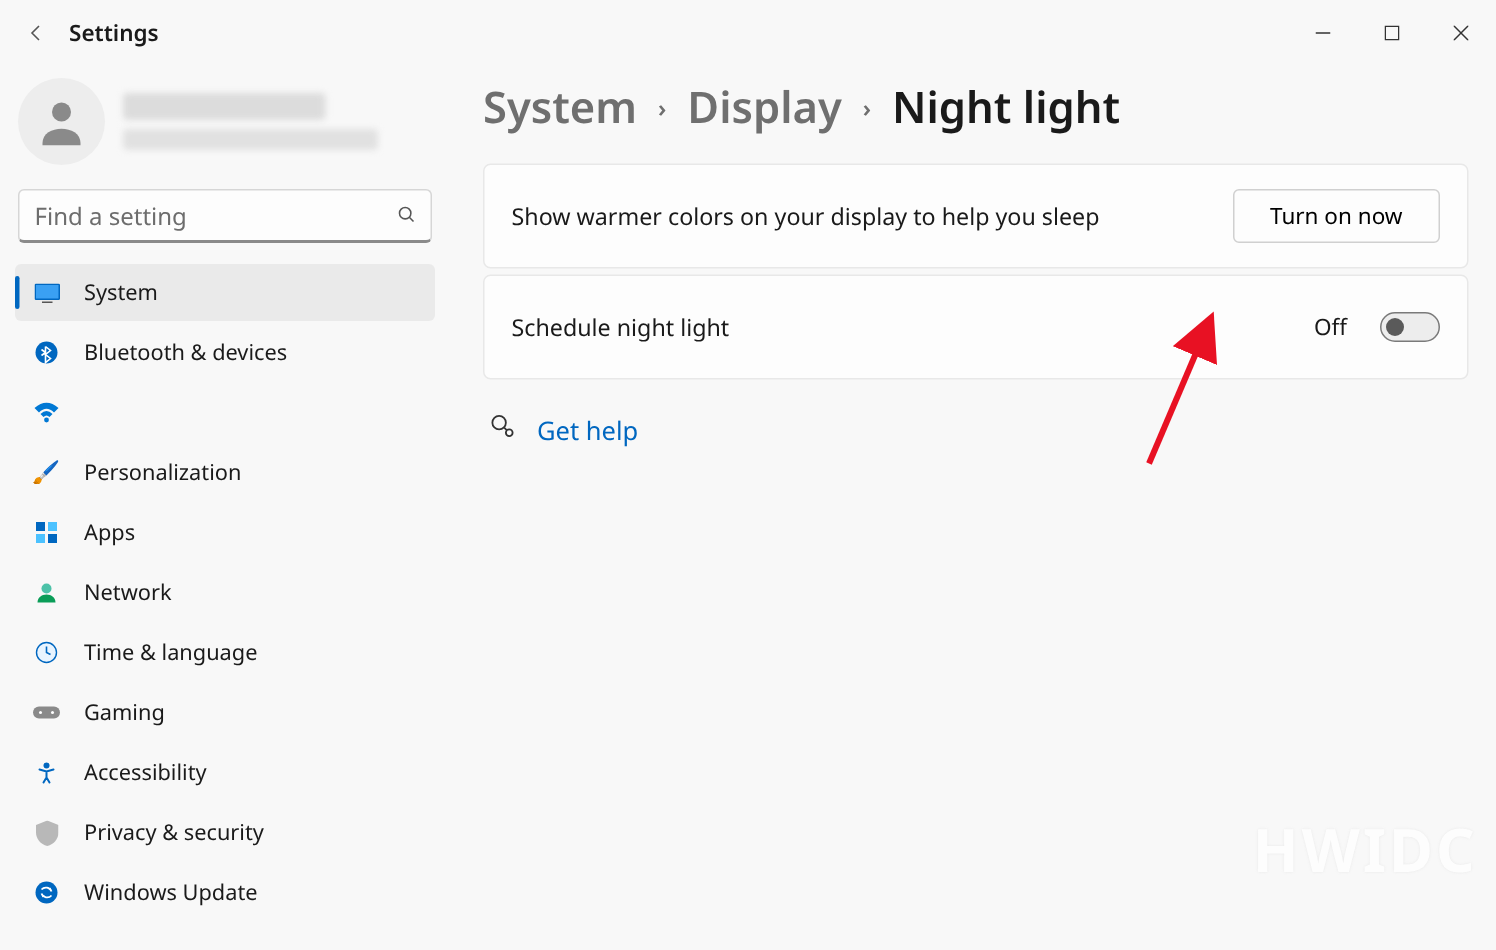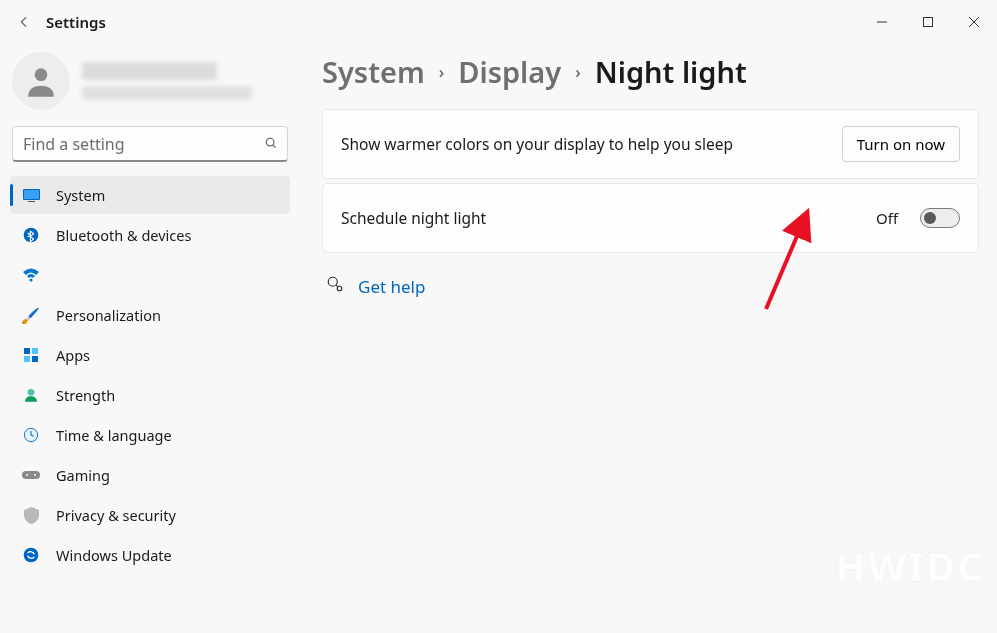--- a/index.html
+++ b/index.html
@@ -37,21 +37,21 @@
 
 .main { flex: 1; padding: 8px 18px 0 22px; position: relative; }
 .breadcrumb { display: flex; align-items: center; gap: 10px; font-size: 29px; font-weight: 600; margin-bottom: 18px; }
 .breadcrumb .dim { color: #6f6f6f; font-weight: 600; }
 .breadcrumb .sep { color: #6f6f6f; font-size: 16px; margin: 0 4px; }
 .breadcrumb .current { color: #1a1a1a; }
 
 .card { background: #fdfdfd; border: 1px solid #e8e8e8; border-radius: 5px; padding: 0 18px; margin-bottom: 4px; }
 .card-row-main { height: 68px; display: flex; align-items: center; gap: 14px; justify-content: flex-end; }
 .card-desc { font-size: 15.5px; flex: 1; }
-.turn-on { height: 36px; padding: 0 14px; font-size: 15px; background: #fdfdfd; border: 1px solid #d0d0d0; border-radius: 4px; cursor: pointer; }
+.turn-on { height: 36px; padding: 0 24px; font-size: 15px; background: #fdfdfd; border: 1px solid #d0d0d0; border-radius: 4px; cursor: pointer; }
 
 .card-strength { height: 74px; display: flex; align-items: center; gap: 14px; }
 .strength-label { font-size: 15.5px; width: 340px; }
 .slider-wrap { flex: 1; position: relative; height: 20px; display: flex; align-items: center; }
 .slider-track { position: absolute; left: 0; right: 0; height: 4px; background: #8a8a8a; border-radius: 2px; }
 .slider-fill { position: absolute; left: 0; height: 4px; background: #0067c0; border-radius: 2px; width: 48%; }
 .slider-thumb-outer { position: absolute; left: 48%; transform: translateX(-50%); width: 20px; height: 20px; border-radius: 50%; background: #fff; border: 1px solid #ccc; box-shadow: 0 0 2px rgba(0,0,0,.15); display: flex; align-items: center; justify-content: center; }
 .slider-thumb-inner { width: 11px; height: 11px; border-radius: 50%; background: #0067c0; }
 
 .card-schedule { height: 68px; display: flex; align-items: center; gap: 14px; }
@@ -167,40 +167,49 @@
           </span>
           <span>Apps</span>
         </div>
         <div class="nav-item">
           <span class="nav-icon">
             <svg width="16" height="16" viewBox="0 0 24 24">
               <circle cx="12" cy="8" r="5" fill="#4cc2a8"></circle>
               <path d="M3 22c0-5 4-8 9-8s9 3 9 8z" fill="#0a9d58"></path>
             </svg>
           </span>
-          <span>Strength</span>
+          <span>Network</span>
         </div>
         <div class="nav-item">
           <span class="nav-icon">
             <svg width="16" height="16" viewBox="0 0 24 24">
               <circle cx="12" cy="12" r="10" fill="#e8f4ff" stroke="#0067c0" stroke-width="1.4"></circle>
               <path d="M12 6v6l4 2" stroke="#0067c0" stroke-width="1.6" fill="none"></path>
             </svg>
           </span>
           <span>Time &amp; language</span>
         </div>
         <div class="nav-item">
           <span class="nav-icon">
             <svg width="18" height="12" viewBox="0 0 18 12">
               <rect x="0" y="2" width="18" height="8" rx="4" fill="#8a8a8a"></rect>
               <circle cx="5" cy="6" r="1" fill="#fff"></circle>
               <circle cx="13" cy="6" r="1" fill="#fff"></circle>
             </svg>
           </span>
           <span>Gaming</span>
+        </div>
+        <div class="nav-item">
+          <span class="nav-icon">
+            <svg width="16" height="16" viewBox="0 0 24 24">
+              <circle cx="12" cy="5" r="3" fill="#0067c0"></circle>
+              <path d="M5 9l7 2 7-2M12 11v6M9 22l3-5 3 5" stroke="#0067c0" stroke-width="2" fill="none" stroke-linecap="round"></path>
+            </svg>
+          </span>
+          <span>Accessibility</span>
         </div>
         <div class="nav-item">
           <span class="nav-icon">
             <svg width="15" height="17" viewBox="0 0 15 17">
               <path d="M7.5 0 L15 3 V8 C15 12 12 16 7.5 17 C3 16 0 12 0 8 V3 Z" fill="#b8b8b8"></path>
             </svg>
           </span>
           <span>Privacy &amp; security</span>
         </div>
         <div class="nav-item">

